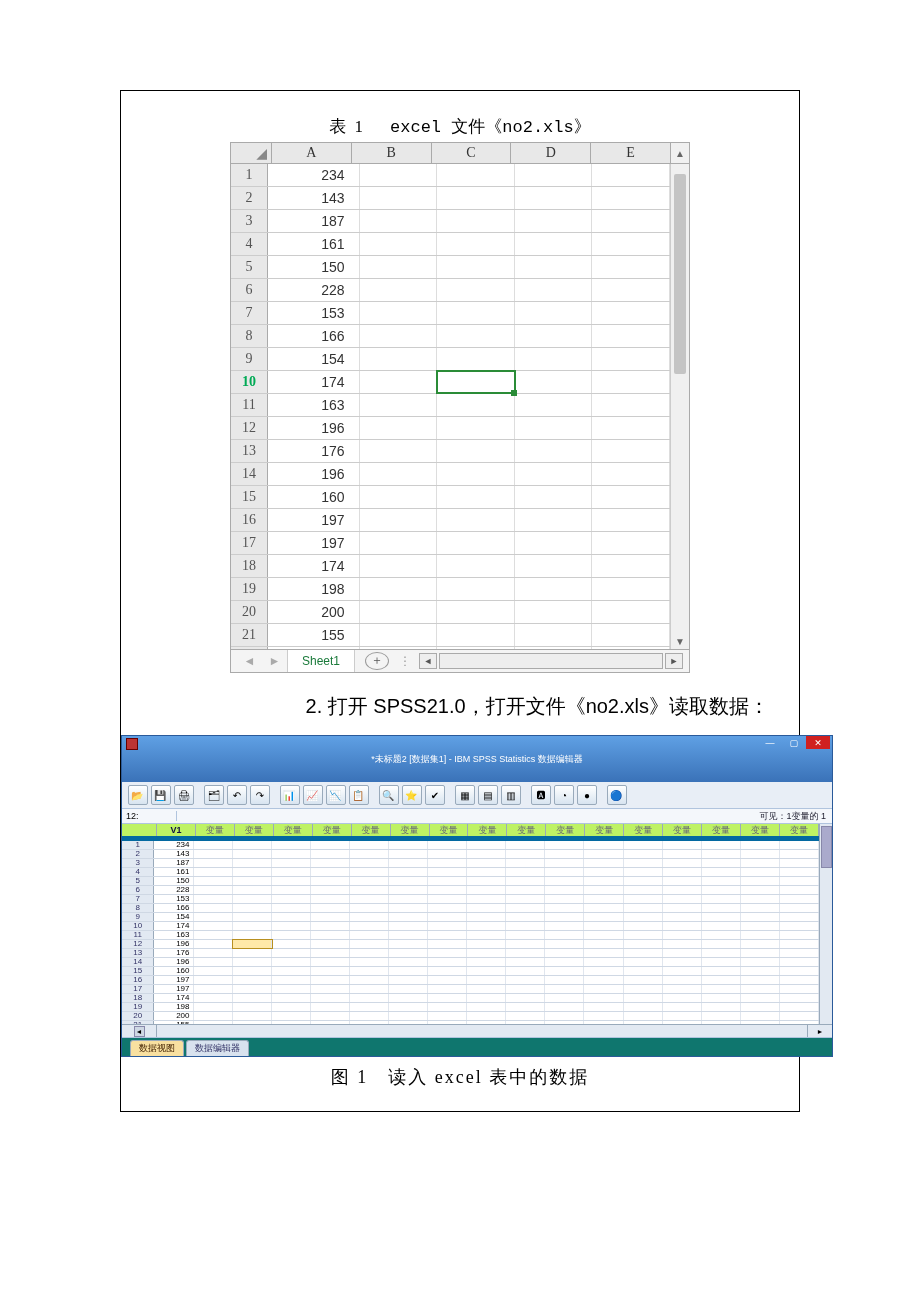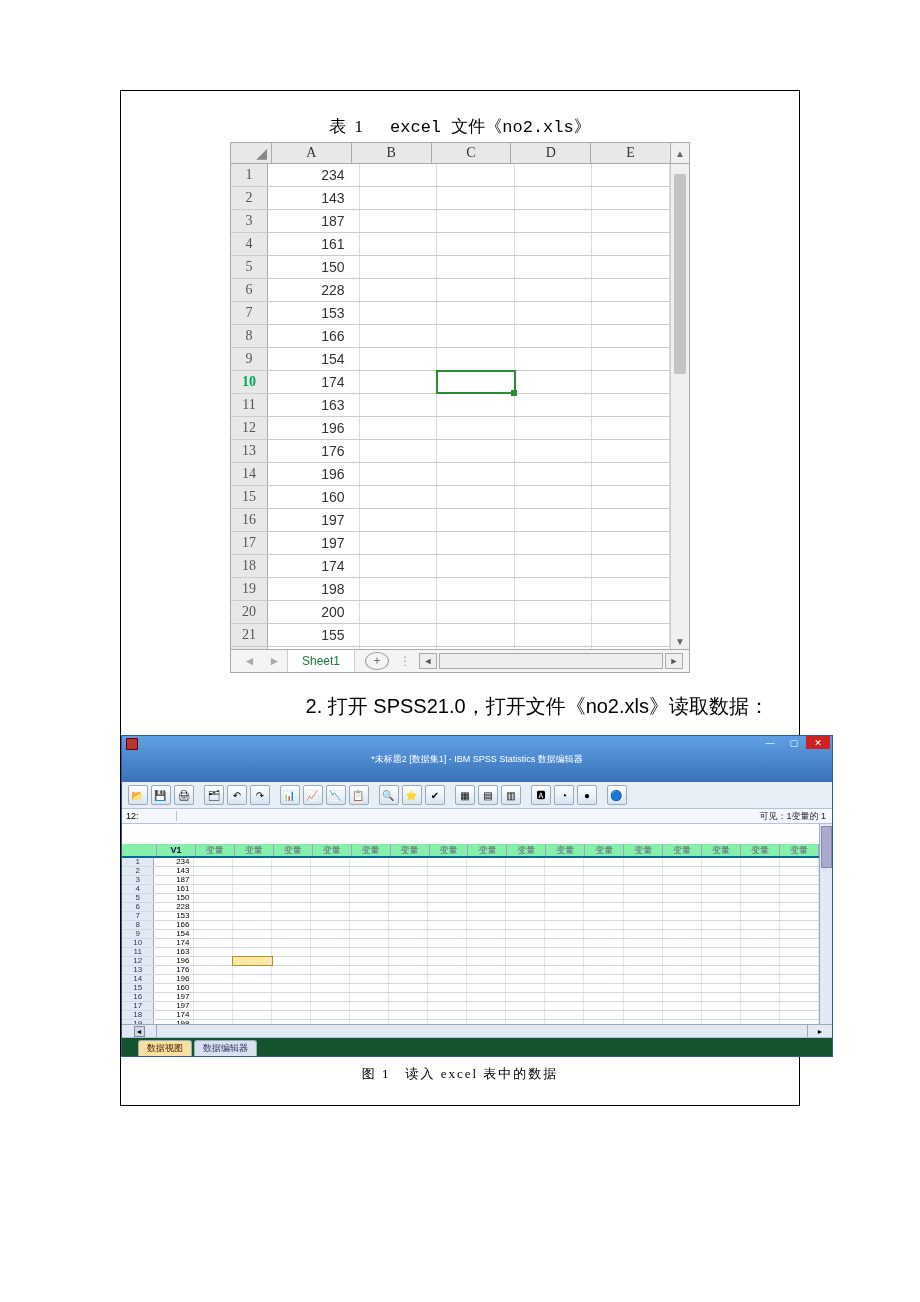--- a/index.html
+++ b/index.html
@@ -247,24 +247,23 @@
     display:flex;
     height: 200px;
   }
   .spss-grid {
     flex:1;
     overflow:hidden;
     font-size:9px;
   }
   .spss-hdr {
     display:flex;
-    background:#86efac;
-    border-bottom:2px solid #0369a1;
+    background:#bef264;
+    border-bottom:5px solid #0369a1;
     height:12px;
-    margin-top:20px;
   }
   .spss-hdr .rh { width:34px; border-right:1px solid #9ab; }
   .spss-hdr .c {
     width:38px; border-right:1px solid #9ab;
     text-align:center; line-height:12px;
     color:#667;
   }
   .spss-hdr .c.first{ color:#114; font-weight:bold; }
   .spss-row{
     display:flex; height:8px;
@@ -301,22 +300,22 @@
     width:9px;height:9px;border:1px solid #88a;background:#cfd8e4;font-size:7px;
     display:flex;align-items:center;justify-content:center;
   }
   .spss-hscroll .track{ flex:1; height:100%; }
   .spss-hscroll .rbox{
     width:24px; border-left:1px solid #9ab; height:100%;
     display:flex;align-items:center;justify-content:center;gap:2px;
   }
   .spss-tabs{
     display:flex; 
-    padding: 2px 4px 0 16px;
-    background:#14532d;
+    padding: 2px 4px 0 8px;
+    background:#0f766e;
     border-top:1px solid #b0c4de;
     height:16px;
   }
   .spss-tabs .tab{
     padding:1px 8px;
     font-size:9px;
     border:1px solid #9ab;
     border-bottom:none;
     border-top-left-radius:3px;
     border-top-right-radius:3px;
@@ -342,21 +341,21 @@
     color:#223;
     border:1px solid #b0c4de;
     padding:0 4px;
     background:#fff;
   }
   .spss-status .segs{ display:flex; gap:2px; margin-left:6px;}
   .spss-status .segs span{ width:16px;height:10px;border:1px solid #b0c4de;background:#fff;}
 
   .caption {
     text-align:center;
-    font-size:13px;
+    font-size:18px;
     font-family:"SimSun", serif;
     margin: 8px 0 10px 0;
     letter-spacing: 2px;
   }
   .para {
     padding: 0 14px;
     font-size: 17px;
     font-family: "SimSun", serif;
     line-height: 2.0;
     text-align: justify;

